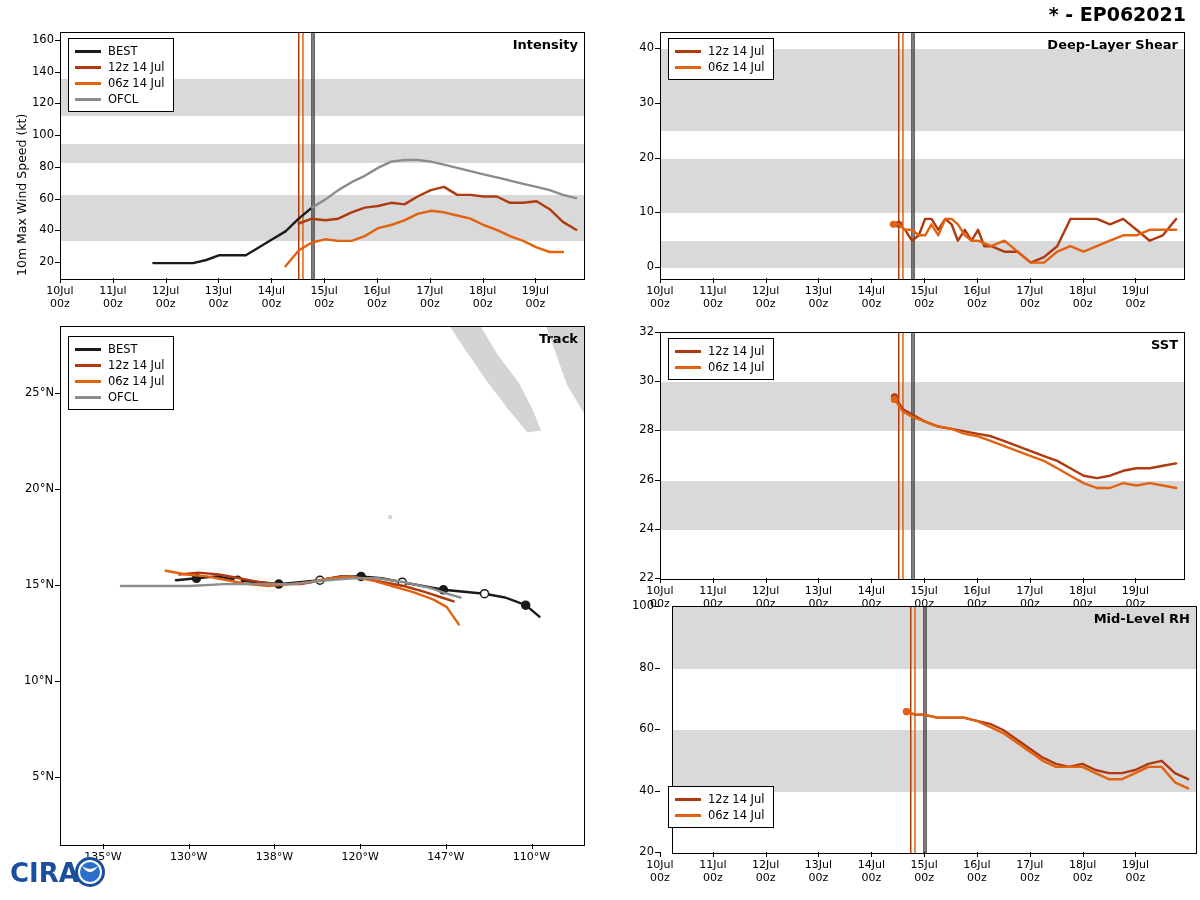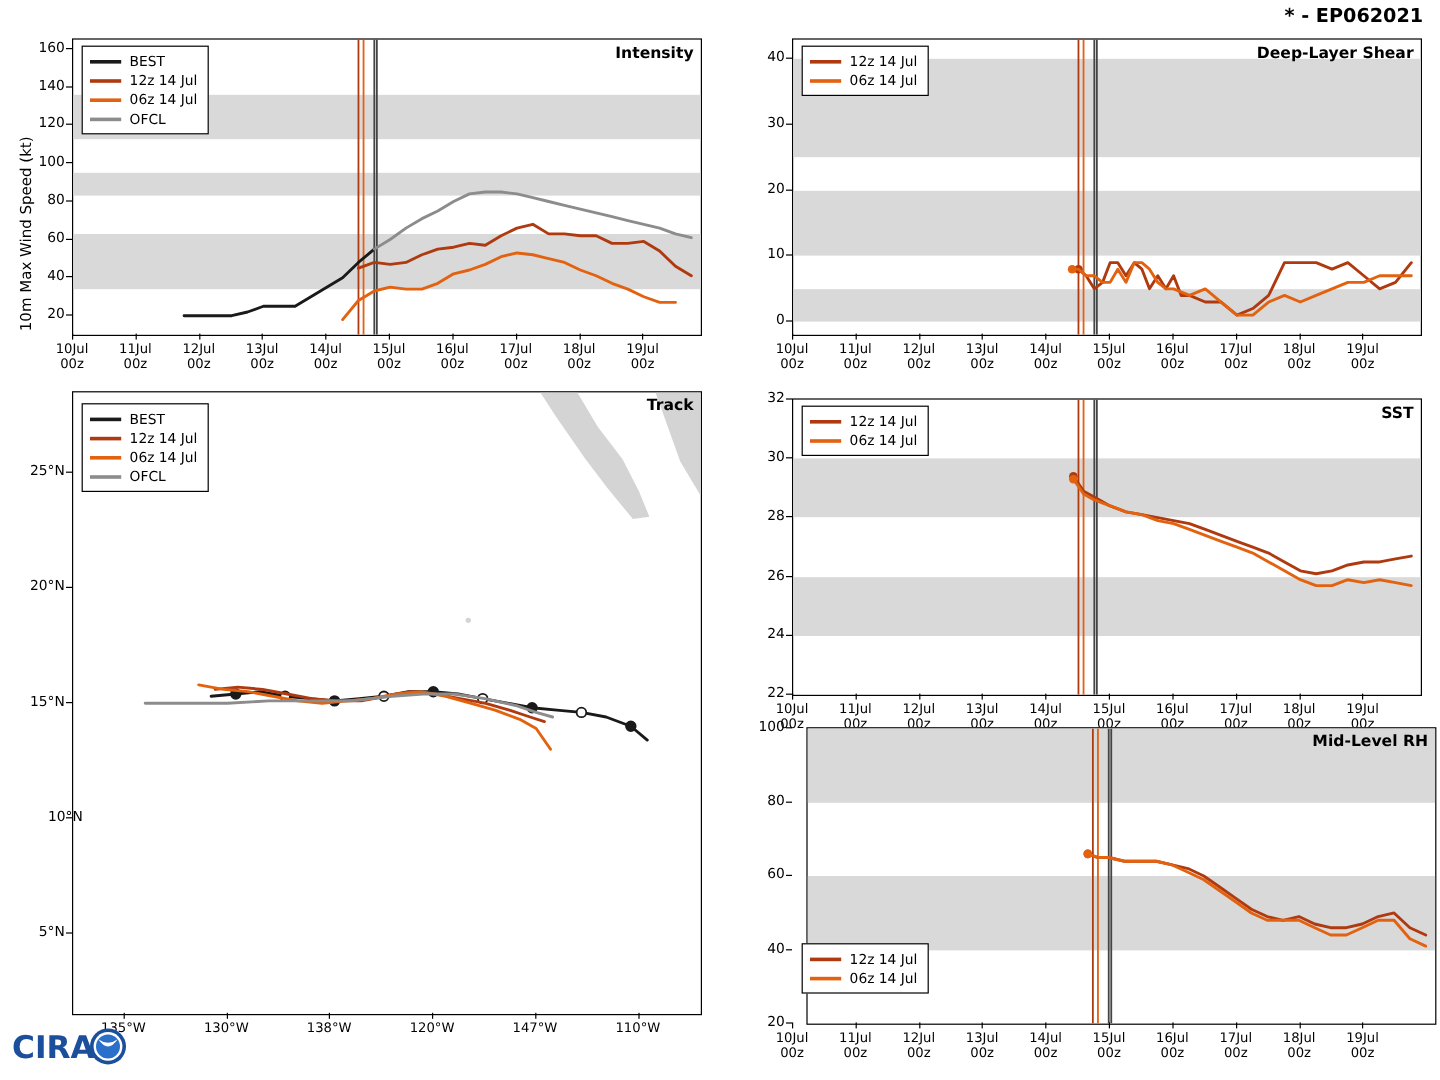--- a/index.html
+++ b/index.html
@@ -3,21 +3,21 @@
 <meta charset="utf-8">
 <style>
   html,body{margin:0;padding:0;}
   body{
     width:1200px;height:900px;background:#ffffff;
     font-family:"DejaVu Sans", sans-serif;
     color:#000;position:relative;overflow:hidden;
   }
   .title-bar{position:absolute;left:0;top:0;width:1200px;height:26px;}
   .main-title{position:absolute;left:16px;top:2px;font-size:17px;font-weight:bold;letter-spacing:.2px;}
-  .storm-id{position:absolute;right:14px;top:3px;font-size:16px;font-weight:bold;}
+  .storm-id{position:absolute;right:14px;top:3px;font-size:19px;font-weight:bold;}
 
   .panel{position:absolute;box-sizing:border-box;}
   .plot{position:absolute;box-sizing:border-box;border:1px solid #000;background:#fff;overflow:hidden;}
   .band{position:absolute;left:0;right:0;background:#d9d9d9;}
   .panel-label{position:absolute;right:6px;top:4px;font-size:13px;font-weight:bold;z-index:6;}
   .ylabel{position:absolute;font-size:12.5px;transform-origin:0 0;transform:rotate(-90deg);white-space:nowrap;}
   .ytick{position:absolute;font-size:11.5px;text-align:right;white-space:nowrap;}
   .ytick-mark{position:absolute;background:#000;height:1px;width:5px;}
   .xtick-mark{position:absolute;background:#000;width:1px;height:5px;}
   .xtick{position:absolute;font-size:11px;text-align:center;white-space:nowrap;line-height:13px;}
@@ -130,21 +130,21 @@
         <circle cx="382.3901639344262" cy="262.837037037037" r="4" fill="#1a1a1a" stroke="#1a1a1a" stroke-width="1.5"></circle>
         <circle cx="423.54426229508204" cy="266.6740740740741" r="4" fill="#ffffff" stroke="#1a1a1a" stroke-width="1.5"></circle>
         <circle cx="464.69836065573764" cy="278.1851851851852" r="4" fill="#1a1a1a" stroke="#1a1a1a" stroke-width="1.5"></circle>
         <path d="M 118.3 247.5 L 137.2 245.6 L 157.8 247.5 L 178.3 251.3 L 198.9 255.2 L 219.5 257.1 L 240.1 257.1 L 260.6 253.2 L 281.2 249.4 L 301.8 251.3 L 322.4 255.2 L 343.0 259.0 L 363.5 264.8 L 380.7 270.5 L 392.7 274.3" fill="none" stroke="#b03a10" stroke-width="2.4" stroke-linejoin="round" stroke-linecap="round"></path>
         <path d="M 104.6 243.7 L 125.2 247.5 L 145.8 249.4 L 166.3 253.2 L 186.9 257.1 L 207.5 259.0 L 228.1 257.1 L 248.6 255.2 L 269.2 251.3 L 289.8 249.4 L 310.4 253.2 L 330.9 259.0 L 351.5 264.8 L 372.1 272.4 L 385.8 280.1 L 397.8 297.4" fill="none" stroke="#e2620f" stroke-width="2.4" stroke-linejoin="round" stroke-linecap="round"></path>
         <path d="M 60.0 259.0 L 94.3 259.0 L 128.6 259.0 L 162.9 257.1 L 197.2 257.1 L 231.5 257.1 L 265.8 253.2 L 291.5 251.3 L 317.2 251.3 L 343.0 255.2 L 368.7 260.9 L 385.8 266.7 L 399.5 270.5" fill="none" stroke="#8c8c8c" stroke-width="2.4" stroke-linejoin="round" stroke-linecap="round"></path>
       </svg>
     </div>
 <div class="ytick" style="left: 8px; top: 442.852px; width: 46px;">5°N</div>
     <div class="ytick-mark" style="left: 55px; top: 450.852px;"></div>
-    <div class="ytick" style="left: 23px; top: 346.926px; width: 46px; text-align: right;">10°N</div>
+    <div class="ytick" style="left: 7px; top: 346.926px; width: 46px; text-align: right;">10°N</div>
     <div class="ytick-mark" style="left: 55px; top: 354.926px;"></div>
     <div class="ytick" style="left: 8px; top: 251px; width: 46px;">15°N</div>
     <div class="ytick-mark" style="left: 55px; top: 259px;"></div>
     <div class="ytick" style="left: 8px; top: 155.074px; width: 46px;">20°N</div>
     <div class="ytick-mark" style="left: 55px; top: 163.074px;"></div>
     <div class="ytick" style="left: 8px; top: 59.1481px; width: 46px;">25°N</div>
     <div class="ytick-mark" style="left: 55px; top: 67.1481px;"></div>
     <div class="xtick-mark" style="left: 102.869px; top: 518px;"></div>
     <div class="xtick" style="left: 72.8689px; top: 524px; width: 60px;">135°W</div>
     <div class="xtick-mark" style="left: 188.607px; top: 518px;"></div>

